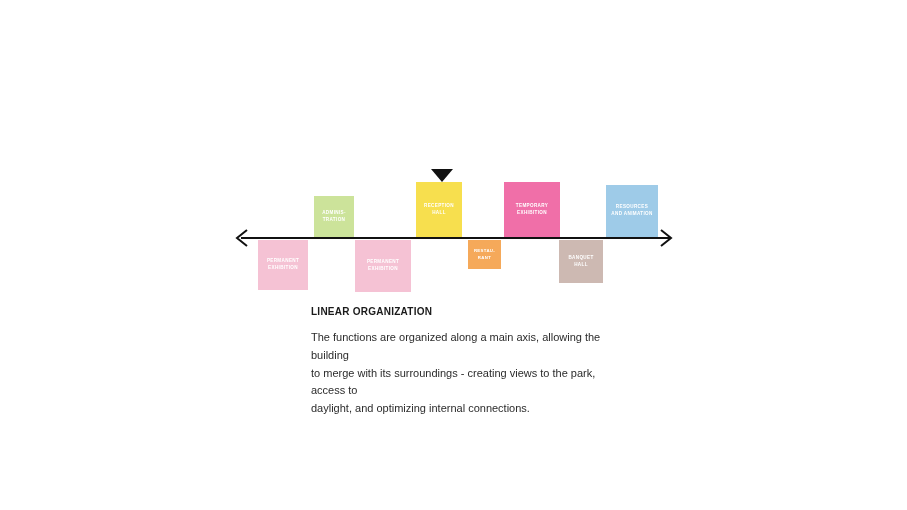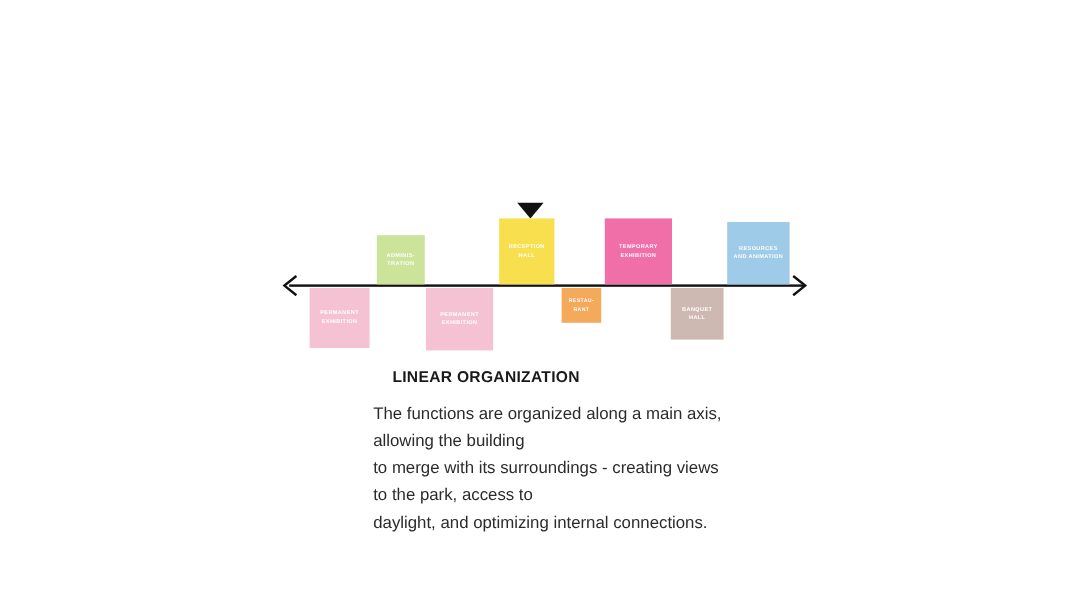--- a/index.html
+++ b/index.html
@@ -79,30 +79,30 @@
   
   #caption-block {
     position: absolute;
     left: 311px;
     top: 306px;
     width: 300px;
   }
   #caption-title {
     font-family: "Liberation Sans", sans-serif;
     font-weight: 700;
-    font-size: 13px;
+    font-size: 10px;
     letter-spacing: 0.25px;
     color: #1a1a1a;
-    margin: 0 0 12px 16px;
+    margin: 0 0 12px 0;
     text-transform: uppercase;
   }
   #caption-body {
     font-family: "Liberation Sans", sans-serif;
     font-weight: 400;
-    font-size: 14px;
+    font-size: 11px;
     line-height: 1.62;
     color: #2b2b2b;
     margin: 0;
     white-space: pre-line;
   }
 </style>
 </head>
 <body>
 
 <div id="diagram-stage">

